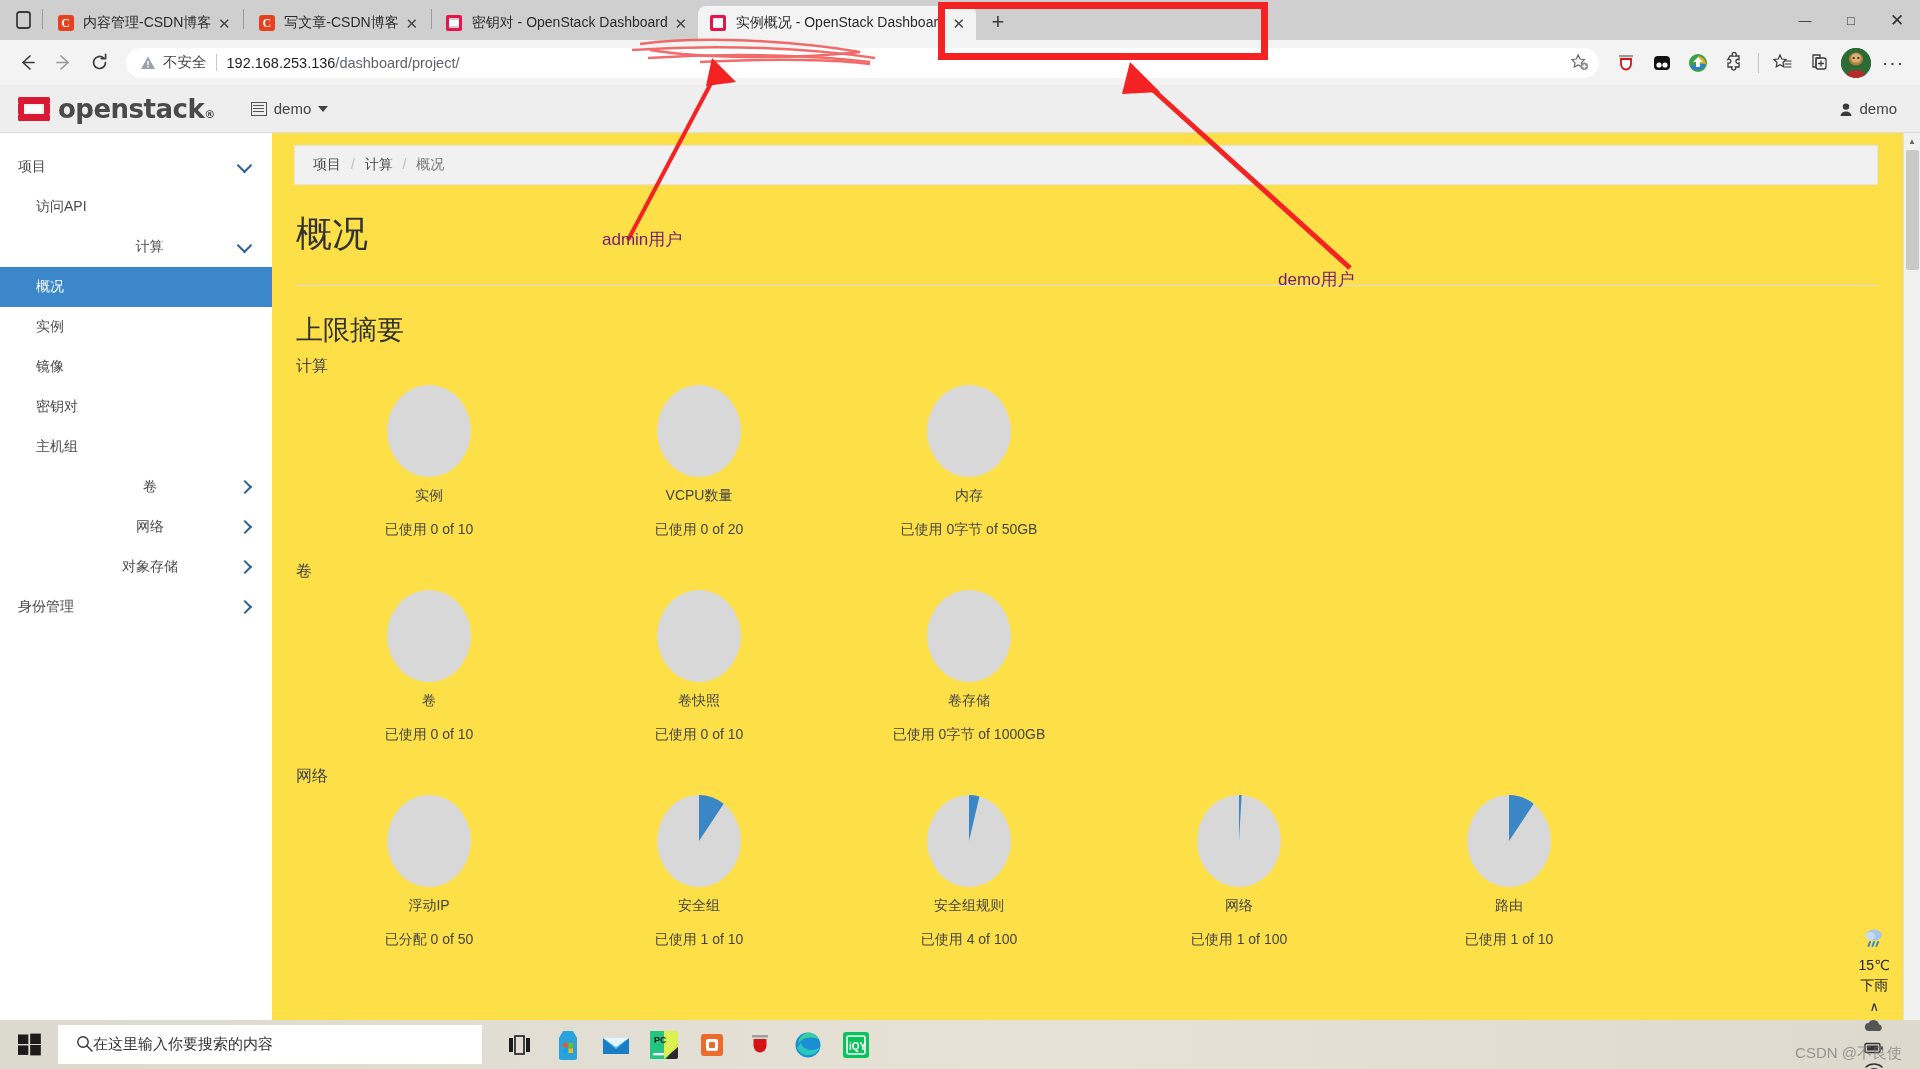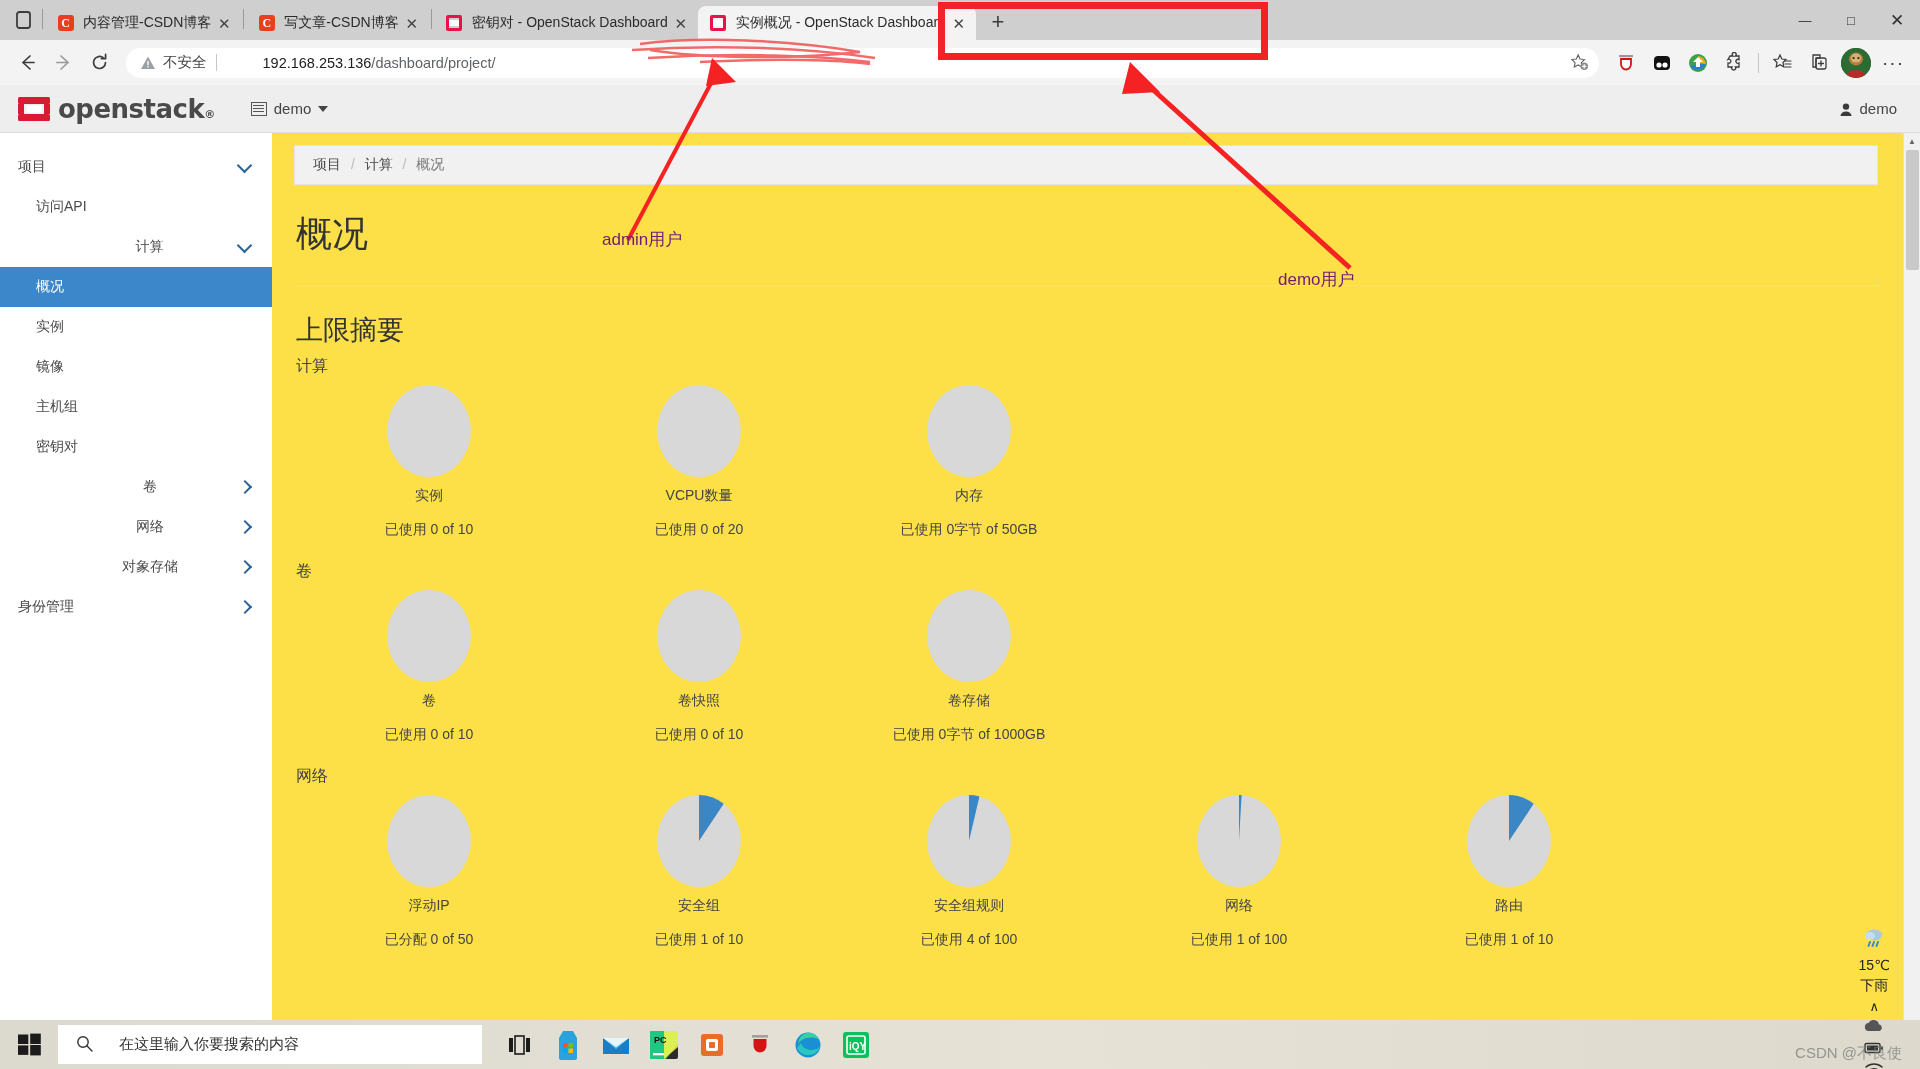--- a/index.html
+++ b/index.html
@@ -71,21 +71,21 @@
     color:#3b3b3b; border-radius:4px; flex:0 0 auto;
   }
   .omnibox {
     flex:1 1 auto; height: 30px; background:#fff; border-radius:15px;
     display:flex; align-items:center; padding: 0 6px 0 14px;
     margin: 0 8px; font-size:14.5px; position:relative;
   }
   .warn-ico { width:16px;height:16px;flex:0 0 auto;margin-right:7px; }
   .omnibox .not-secure { color:#444; font-size:14.5px; margin-right:9px; white-space:nowrap;}
   .omnibox .vdiv { width:1px; height:17px; background:#c6c6c6; margin-right:10px; }
-  .omnibox .url { color:#5f6368; font-size:14.5px; white-space:nowrap;margin-left:36px; }
+  .omnibox .url { color:#5f6368; font-size:14.5px; white-space:nowrap; }
   .omnibox .url b { color:#202124; font-weight:normal;}
   .omnibox .star { margin-left:auto; width:28px;height:28px;display:flex;align-items:center;justify-content:center;}
   .tb-ico { width:34px;height:34px;flex:0 0 auto;display:flex;align-items:center;justify-content:center;}
   .tb-sep { width:1px;height:20px;background:#c6c6c6;margin:0 5px;flex:0 0 auto;}
   .avatar-btn { width:30px;height:30px;border-radius:50%;overflow:hidden;flex:0 0 auto;
      background:#1e5c2b; display:flex;align-items:center;justify-content:center; margin:0 3px;}
   .dots { width:34px;height:34px;display:flex;align-items:center;justify-content:center;
           font-size:19px;color:#3b3b3b;letter-spacing:1px;flex:0 0 auto;}
 
   
@@ -163,21 +163,21 @@
 
   
   .taskbar {
     position:absolute; left:0; bottom:0; width:1920px; height:49px;
     background: linear-gradient(to right, #dcd9cf 0%, #e6e2d6 55%, #ddd9cc 100%);
     display:flex; align-items:center;
   }
   .start-btn { width:58px;height:49px;display:flex;align-items:center;justify-content:center; }
   .tb-search {
     width: 424px; height:39px; background:#fff; display:flex; align-items:center;
-    padding-left: 18px; gap: 26px; font-size:15px; color:#333;
+    padding-left: 18px; gap: 0; font-size:15px; color:#333;
   }
   .tb-apps { display:flex; align-items:center; gap:4px; margin-left:16px; }
   .tb-app { width:44px;height:44px;display:flex;align-items:center;justify-content:center;}
   .tray { margin-left:auto; display:flex; align-items:center; gap:4px; padding-right:12px; font-size:14px; color:#222;flex-direction:column;}
   .tray-clock { text-align:center; line-height:1.25; font-size:13.5px; color:#111; }
   .watermark { position:absolute; right:18px; bottom:6px; color:#7d7d7d; font-size:15px; opacity:.75; }
 </style>
 </head>
 <body>
 
@@ -377,22 +377,22 @@
           <span class="chev-d"></span>
         </div>
         <div class="nav-item">访问API</div>
         <div class="nav-group indent">
           <span class="lbl">计算</span>
           <span class="chev-d"></span>
         </div>
         <div class="nav-item active">概况</div>
         <div class="nav-item">实例</div>
         <div class="nav-item">镜像</div>
+        <div class="nav-item">密钥对</div>
         <div class="nav-item">主机组</div>
-        <div class="nav-item">密钥对</div>
         <div class="nav-group indent">
           <span class="lbl">卷</span>
           <span class="chev-r"></span>
         </div>
         <div class="nav-group indent">
           <span class="lbl">网络</span>
           <span class="chev-r"></span>
         </div>
         <div class="nav-group indent">
           <span class="lbl">对象存储</span>

